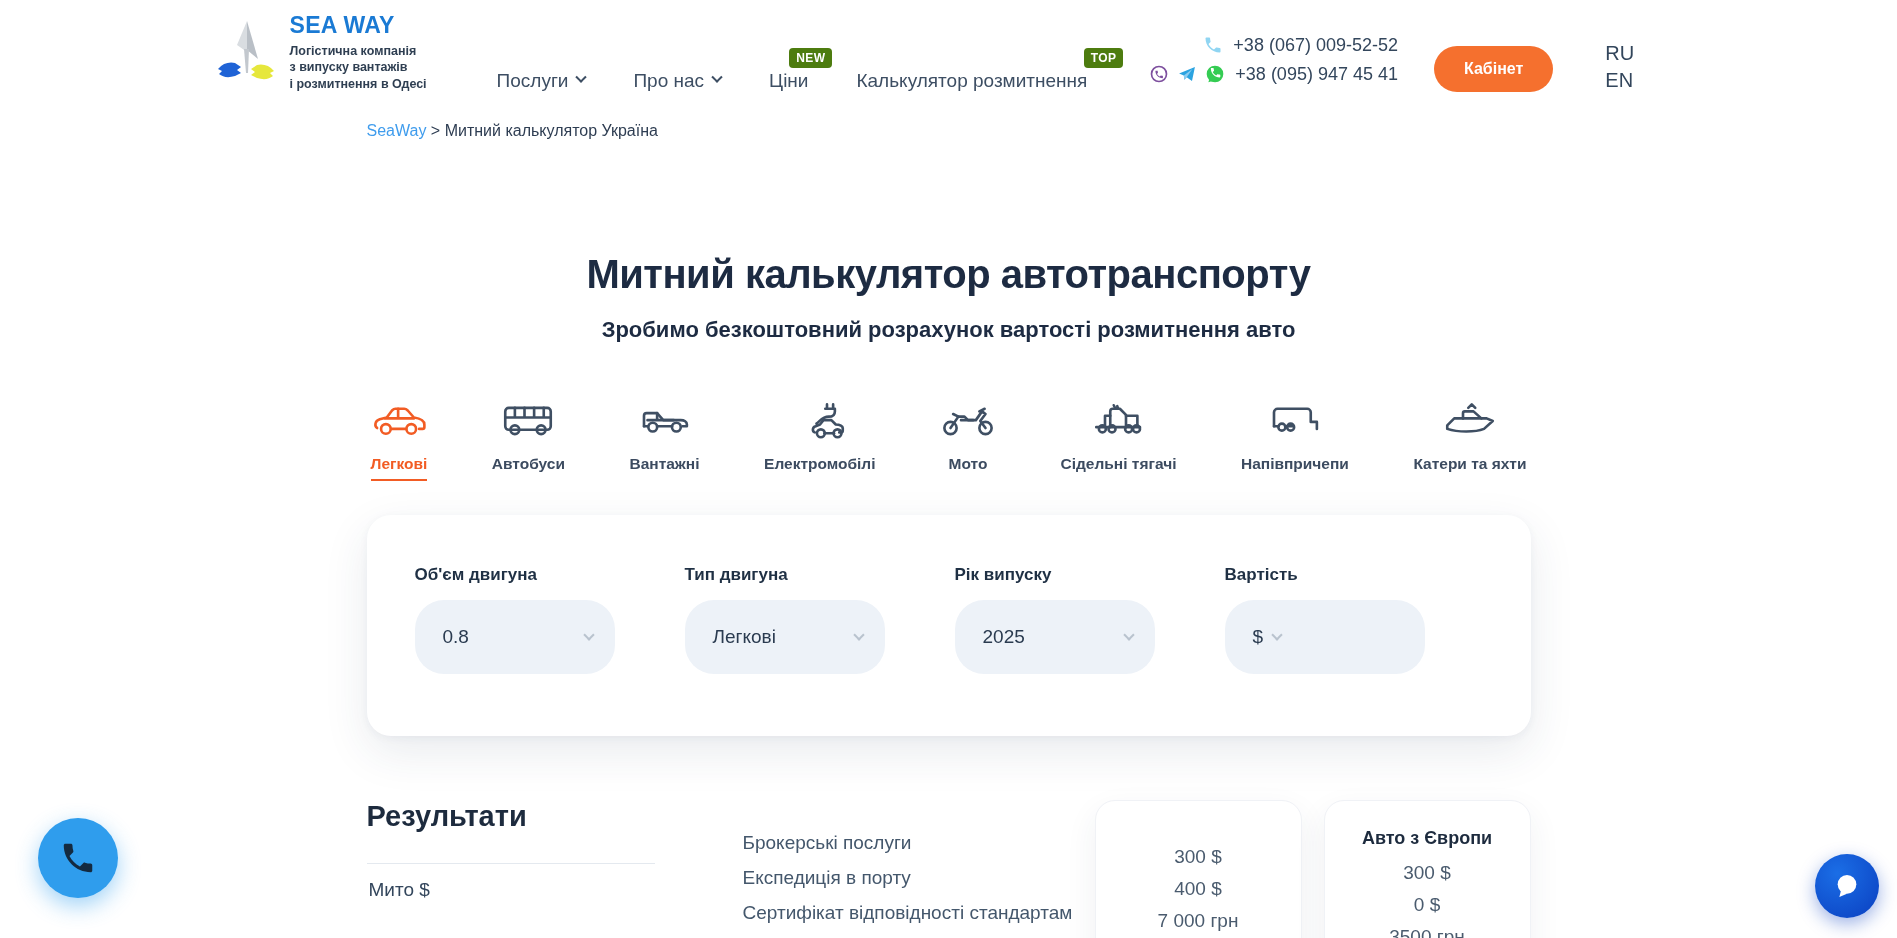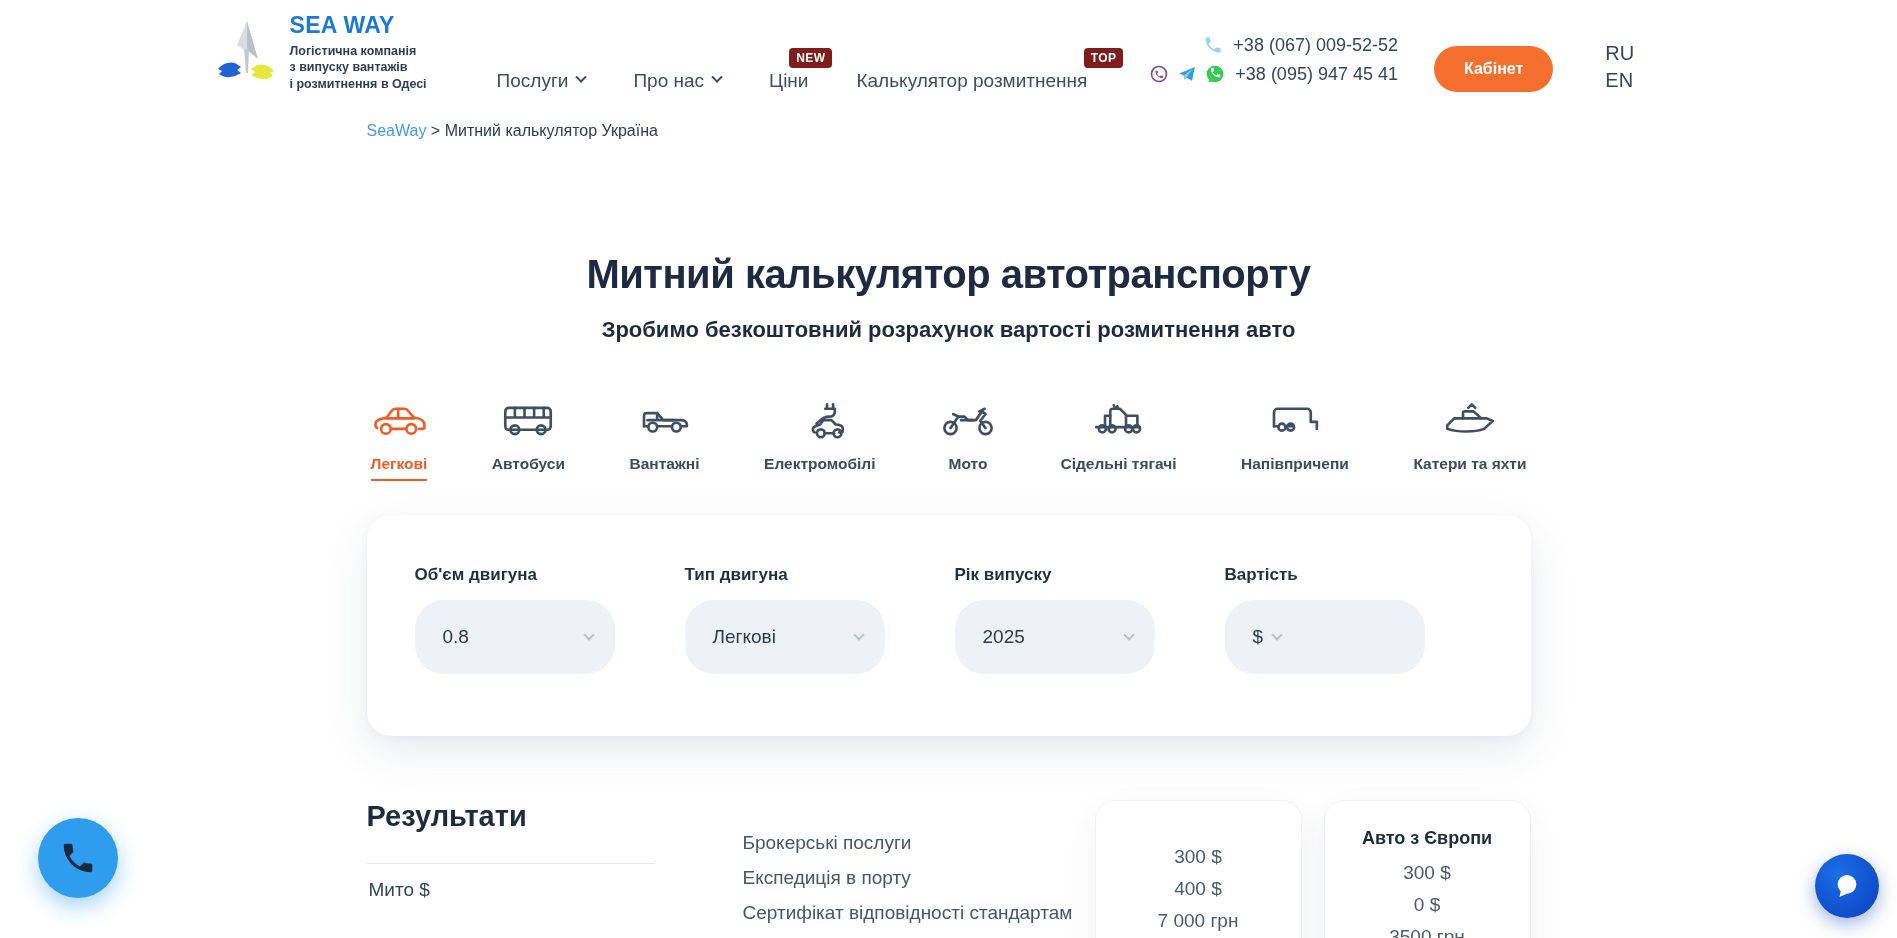--- a/index.html
+++ b/index.html
@@ -12,21 +12,21 @@
   .logo { display: flex; align-items: center; gap: 12px; cursor: pointer; }
   .logo svg { width: 64px; height: 66px; }
   .brand { color: #1a7ad4; font-size: 23px; font-weight: 800; letter-spacing: .3px; margin-bottom: 4px; }
   .tagline { font-size: 12.5px; line-height: 1.3; color: #2f3f52; font-weight: 600; }
 
   .nav { display: flex; align-items: center; gap: 48px; margin-left: 70px; margin-top: 10px; }
   .nav-item { position: relative; display: flex; align-items: center; gap: 9px; font-size: 19px;
     color: #3d4e63; cursor: pointer; white-space: nowrap; }
   .caret { width: 8px; height: 8px; border-right: 2px solid #3d4e63; border-bottom: 2px solid #3d4e63;
     transform: rotate(45deg) translate(-2px,-2px); margin-top: -2px; }
-  .badge { position: absolute; top: -22px; right: -24px; background: #7f1d1d; color: #fff;
+  .badge { position: absolute; top: -22px; right: -24px; background: #4d7c0f; color: #fff;
     font-size: 12px; font-weight: 700; padding: 3px 7px; border-radius: 4px; letter-spacing: .4px; }
   .badge-top { right: -36px; }
 
   .contacts { margin-left: 62px; margin-top: 6px; }
   .phone-row { display: flex; align-items: center; justify-content: flex-end; gap: 10px; margin-bottom: 7px; margin-top: 8px; }
   .phone-number { font-size: 18px; color: #33465c; font-weight: 500; white-space: nowrap; }
   .social-icons { display: flex; align-items: center; gap: 8px; }
   .social-icons svg { width: 20px; height: 20px; }
   .hdr-phone-ic { width: 20px; height: 20px; }
 

